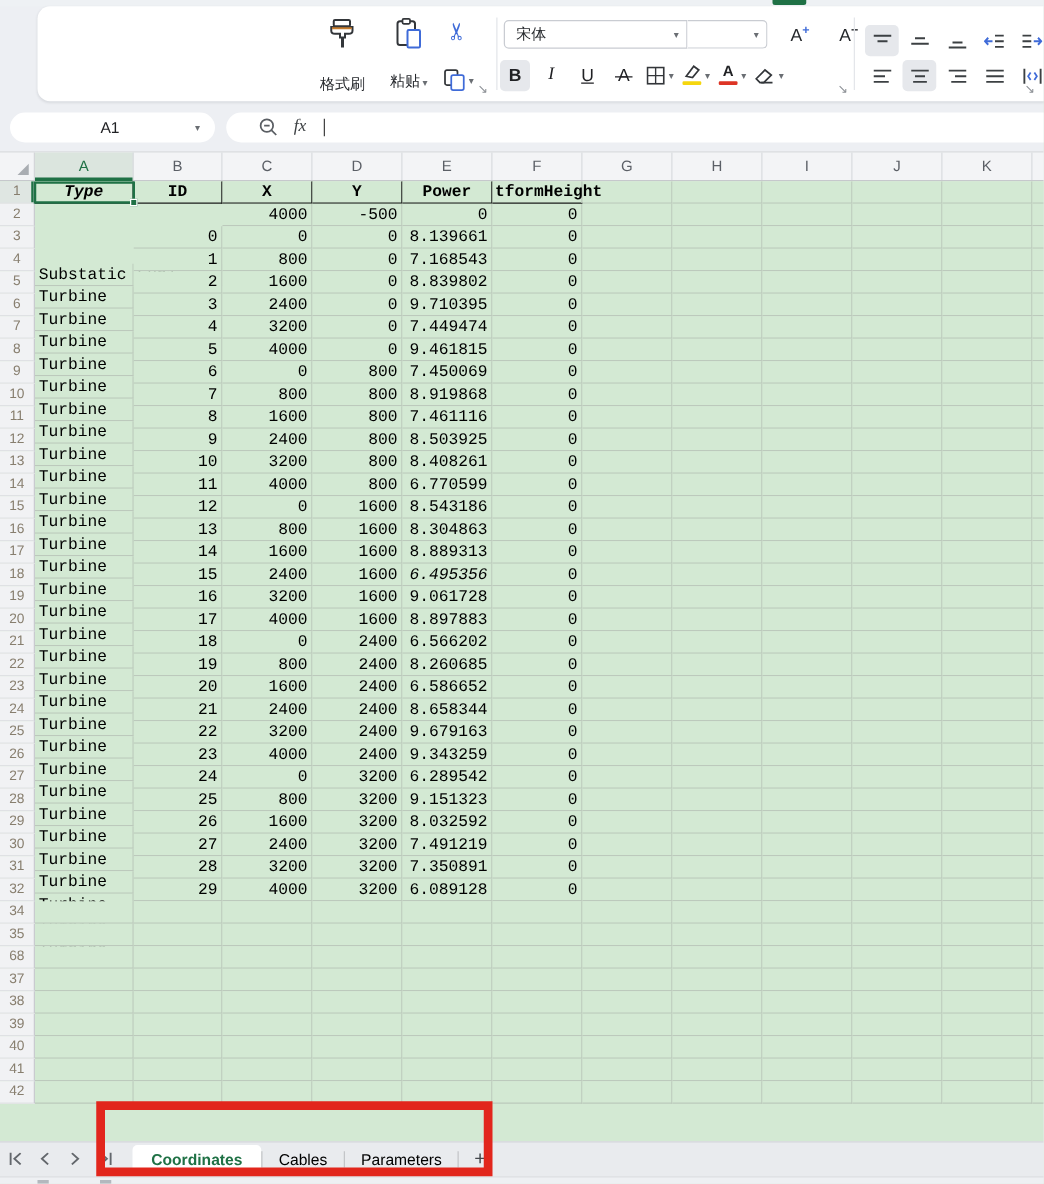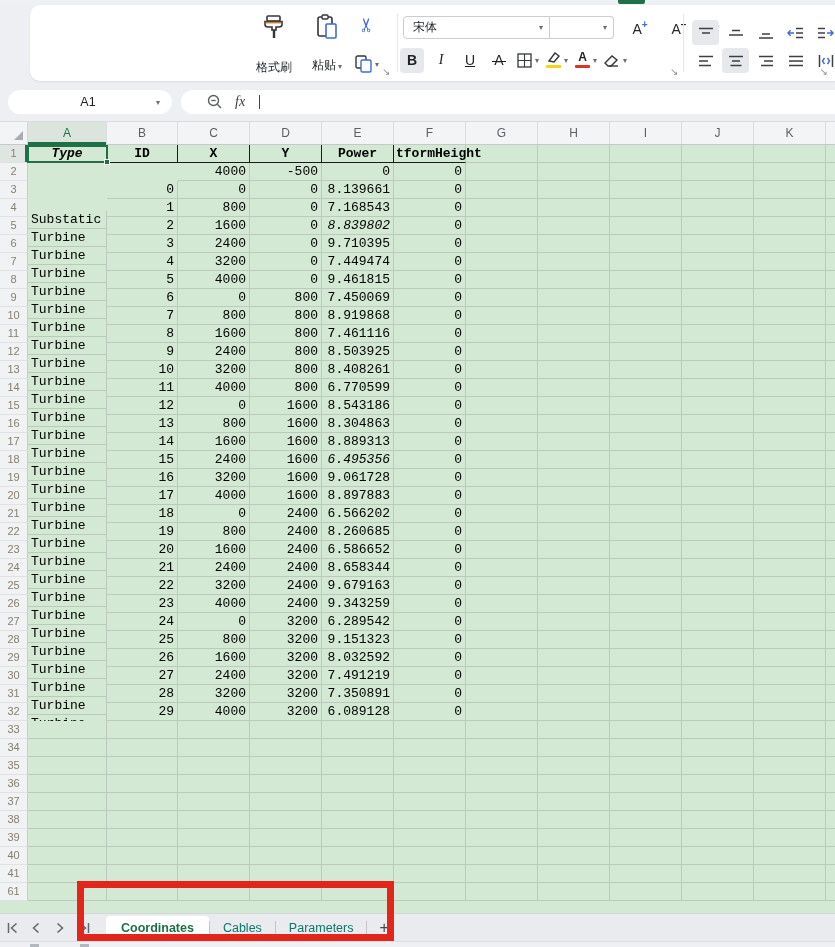--- a/index.html
+++ b/index.html
@@ -94,21 +94,21 @@
   .cell.ovfcell .ovf { position:absolute; left:2px; top:0; white-space:nowrap; }
 
   .selection { position:absolute; left:27px; top:0; width:81px; height:18px; border:2px solid #1f7145; z-index:5; }
   .fill-handle { position:absolute; right:-4px; bottom:-4px; width:6px; height:6px; background:#1f7145; border:1px solid #fff; }
 
   
   .tab-bar { position:absolute; left:0; top:913px; right:0; height:28px; background:#e9ebee; border-top:1px solid #d4d6d9;
              display:flex; align-items:center; }
   .nav-ic { width:24px; text-align:center; color:#63676c; }
   .tabs { display:flex; align-items:center; margin-left:10px; height:100%; }
-  .tab { font-size:12.5px; color:#0f766e; padding:0 13px; height:24px; line-height:24px; }
+  .tab { font-size:12.5px; color:#000000; padding:0 13px; height:24px; line-height:24px; }
   .tab.active { background:#fff; border-radius:4px; color:#1f7145; font-weight:bold; padding:0 15px; }
   .tab-sep { width:1px; height:13px; background:#c3c5c8; }
   .add-sheet { font-size:16px; color:#43474b; padding:0 12px; }
 
   .status-sliver { position:absolute; left:0; top:941px; right:0; height:6px; background:#eef0f3; border-top:1px solid #dcdee1; overflow:hidden; }
   .s-blob { position:absolute; top:2px; width:9px; height:8px; background:#9aa0a6; opacity:.7; }
 
   
   .red-box { position:absolute; left:77px; top:881px; width:317px; height:60px; border:7px solid #e2261c; z-index:50; }
 
@@ -389,21 +389,21 @@
         <div class="cell" style="width: 72px;"></div>
         <div class="cell" style="width: 72px;"></div>
         <div class="cell filler"></div>
       </div>
       <div class="grid-row">
         <div class="row-num">5</div>
         <div class="cell txt" style="width: 79px;">Turbine</div>
         <div class="cell num" style="width: 71px;">2</div>
         <div class="cell num" style="width: 72px;">1600</div>
         <div class="cell num" style="width: 72px;">0</div>
-        <div class="cell num" style="width: 72px; font-style: italic;">8.839802</div>
+        <div class="cell num" style="width: 72px;">8.839802</div>
         <div class="cell num" style="width: 72px;">0</div>
         <div class="cell" style="width: 72px;"></div>
         <div class="cell" style="width: 72px;"></div>
         <div class="cell" style="width: 72px;"></div>
         <div class="cell" style="width: 72px;"></div>
         <div class="cell" style="width: 72px;"></div>
         <div class="cell filler"></div>
       </div>
       <div class="grid-row">
         <div class="row-num">6</div>
@@ -796,35 +796,20 @@
         <div class="cell filler"></div>
       </div>
       <div class="grid-row">
         <div class="row-num">32</div>
         <div class="cell txt" style="width: 79px;">Turbine</div>
         <div class="cell num" style="width: 71px;">29</div>
         <div class="cell num" style="width: 72px;">4000</div>
         <div class="cell num" style="width: 72px;">3200</div>
         <div class="cell num" style="width: 72px;">6.089128</div>
         <div class="cell num" style="width: 72px;">0</div>
-        <div class="cell" style="width: 72px;"></div>
-        <div class="cell" style="width: 72px;"></div>
-        <div class="cell" style="width: 72px;"></div>
-        <div class="cell" style="width: 72px;"></div>
-        <div class="cell" style="width: 72px;"></div>
-        <div class="cell filler"></div>
-      </div>
-      <div class="grid-row">
-        <div class="row-num">33</div>
-        <div class="cell" style="width: 79px;"></div>
-        <div class="cell" style="width: 71px;"></div>
-        <div class="cell" style="width: 72px;"></div>
-        <div class="cell" style="width: 72px;"></div>
-        <div class="cell" style="width: 72px;"></div>
-        <div class="cell" style="width: 72px;"></div>
         <div class="cell" style="width: 72px;"></div>
         <div class="cell" style="width: 72px;"></div>
         <div class="cell" style="width: 72px;"></div>
         <div class="cell" style="width: 72px;"></div>
         <div class="cell" style="width: 72px;"></div>
         <div class="cell filler"></div>
       </div>
       <div class="grid-row">
         <div class="row-num">34</div>
         <div class="cell" style="width: 79px;"></div>
@@ -849,21 +834,21 @@
         <div class="cell" style="width: 72px;"></div>
         <div class="cell" style="width: 72px;"></div>
         <div class="cell" style="width: 72px;"></div>
         <div class="cell" style="width: 72px;"></div>
         <div class="cell" style="width: 72px;"></div>
         <div class="cell" style="width: 72px;"></div>
         <div class="cell" style="width: 72px;"></div>
         <div class="cell filler"></div>
       </div>
       <div class="grid-row">
-        <div class="row-num">36</div>
+        <div class="row-num">68</div>
         <div class="cell" style="width: 79px;"></div>
         <div class="cell" style="width: 71px;"></div>
         <div class="cell" style="width: 72px;"></div>
         <div class="cell" style="width: 72px;"></div>
         <div class="cell" style="width: 72px;"></div>
         <div class="cell" style="width: 72px;"></div>
         <div class="cell" style="width: 72px;"></div>
         <div class="cell" style="width: 72px;"></div>
         <div class="cell" style="width: 72px;"></div>
         <div class="cell" style="width: 72px;"></div>
@@ -939,21 +924,21 @@
         <div class="cell" style="width: 72px;"></div>
         <div class="cell" style="width: 72px;"></div>
         <div class="cell" style="width: 72px;"></div>
         <div class="cell" style="width: 72px;"></div>
         <div class="cell" style="width: 72px;"></div>
         <div class="cell" style="width: 72px;"></div>
         <div class="cell" style="width: 72px;"></div>
         <div class="cell filler"></div>
       </div>
       <div class="grid-row">
-        <div class="row-num">61</div>
+        <div class="row-num">42</div>
         <div class="cell" style="width: 79px;"></div>
         <div class="cell" style="width: 71px;"></div>
         <div class="cell" style="width: 72px;"></div>
         <div class="cell" style="width: 72px;"></div>
         <div class="cell" style="width: 72px;"></div>
         <div class="cell" style="width: 72px;"></div>
         <div class="cell" style="width: 72px;"></div>
         <div class="cell" style="width: 72px;"></div>
         <div class="cell" style="width: 72px;"></div>
         <div class="cell" style="width: 72px;"></div>

